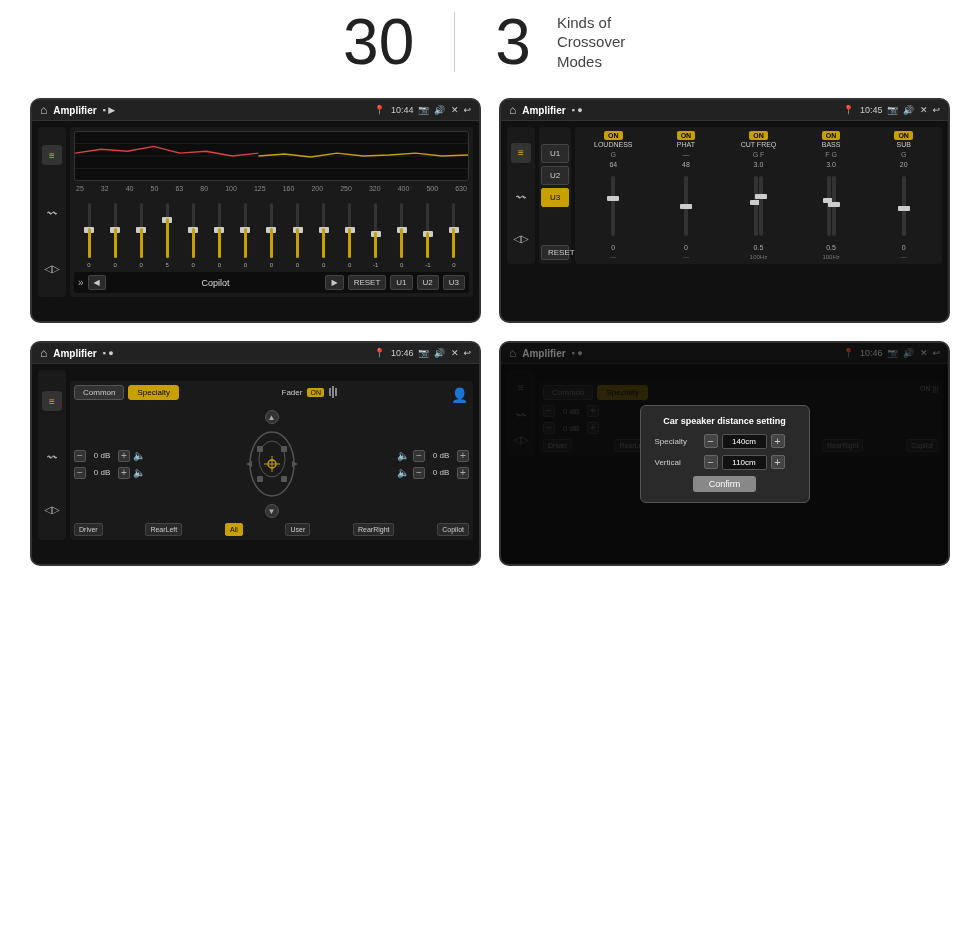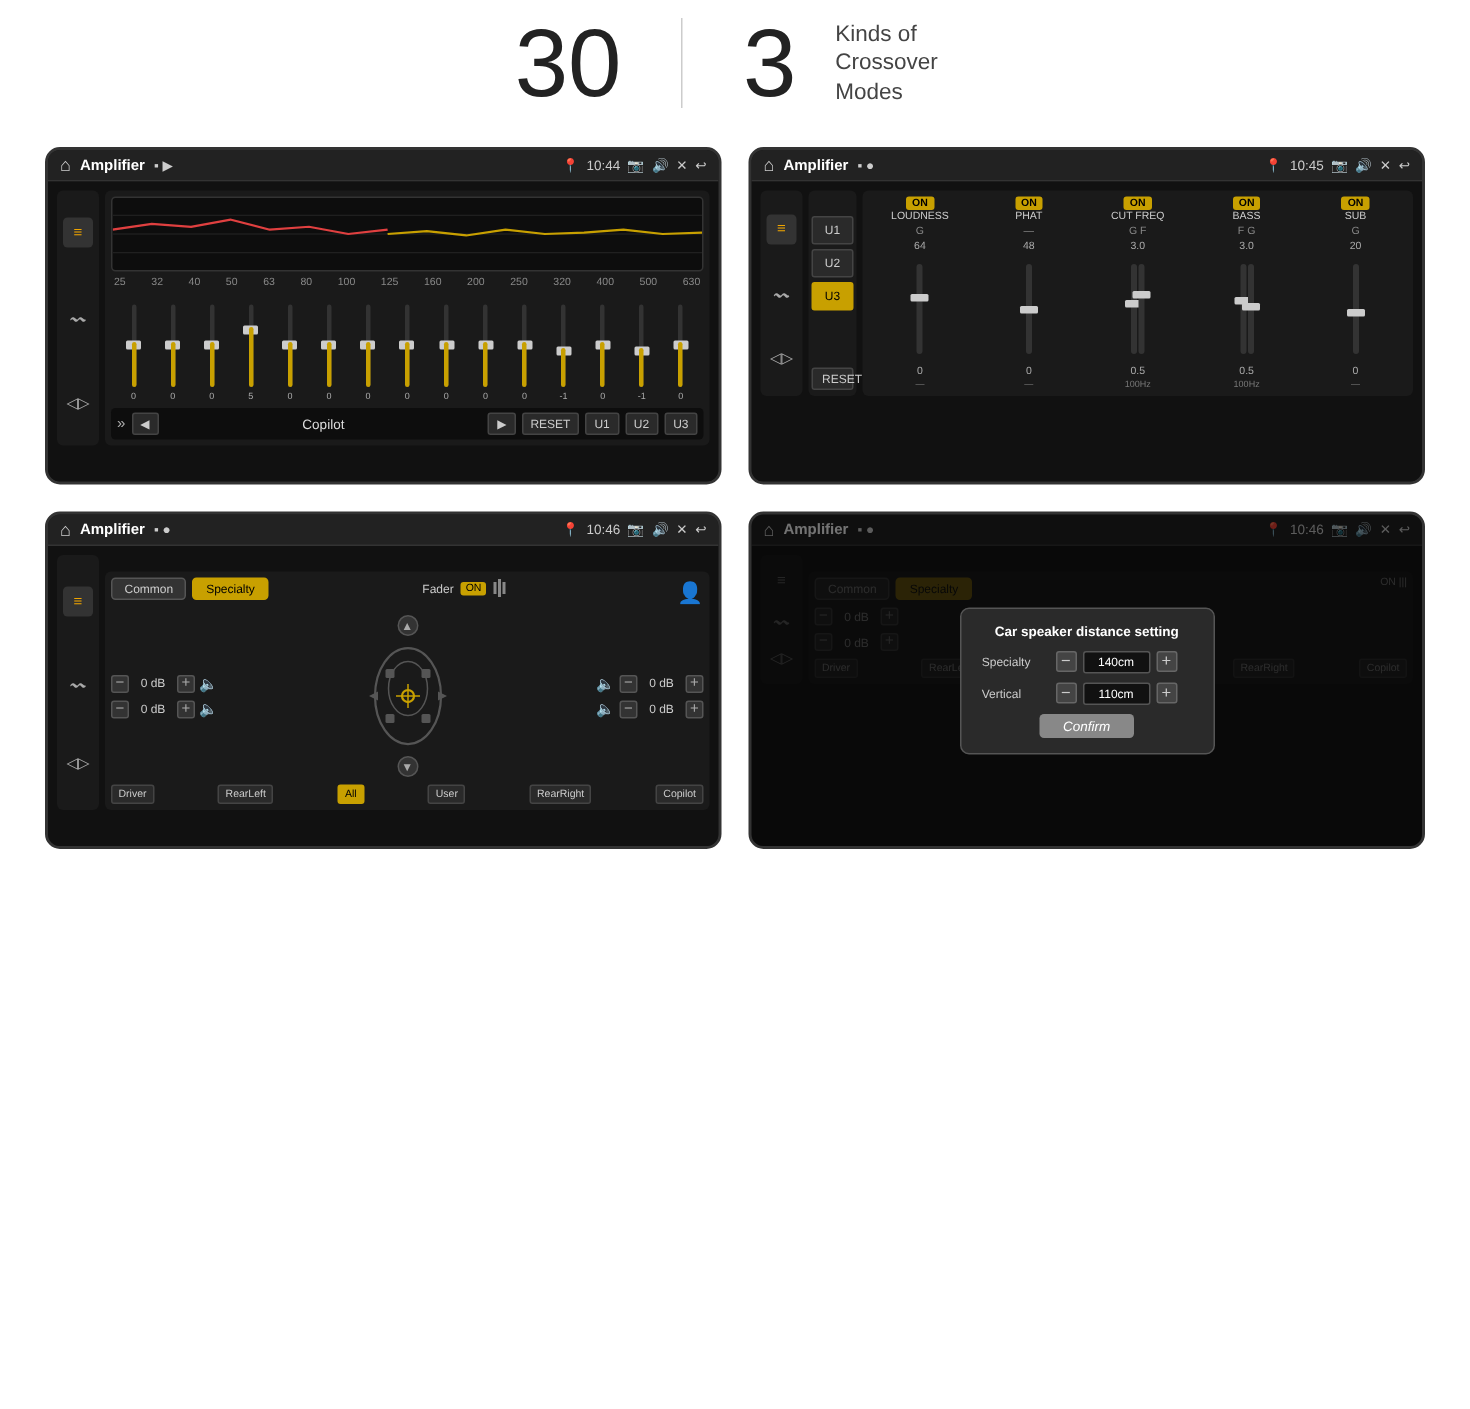--- a/index.html
+++ b/index.html
@@ -433,21 +433,20 @@
     .dist-confirm {
       background: #888;
       color: #fff;
       font-size: 9px;
       padding: 3px 16px;
       border-radius: 3px;
       cursor: pointer;
       border: none;
       display: block;
       margin: 6px auto 0;
-      font-style: italic;
     }
 
     .watermark {
       text-align: center;
       font-size: 11px;
       color: #888;
       padding-bottom: 8px;
       font-style: italic;
     }
     .arrow-btn {

